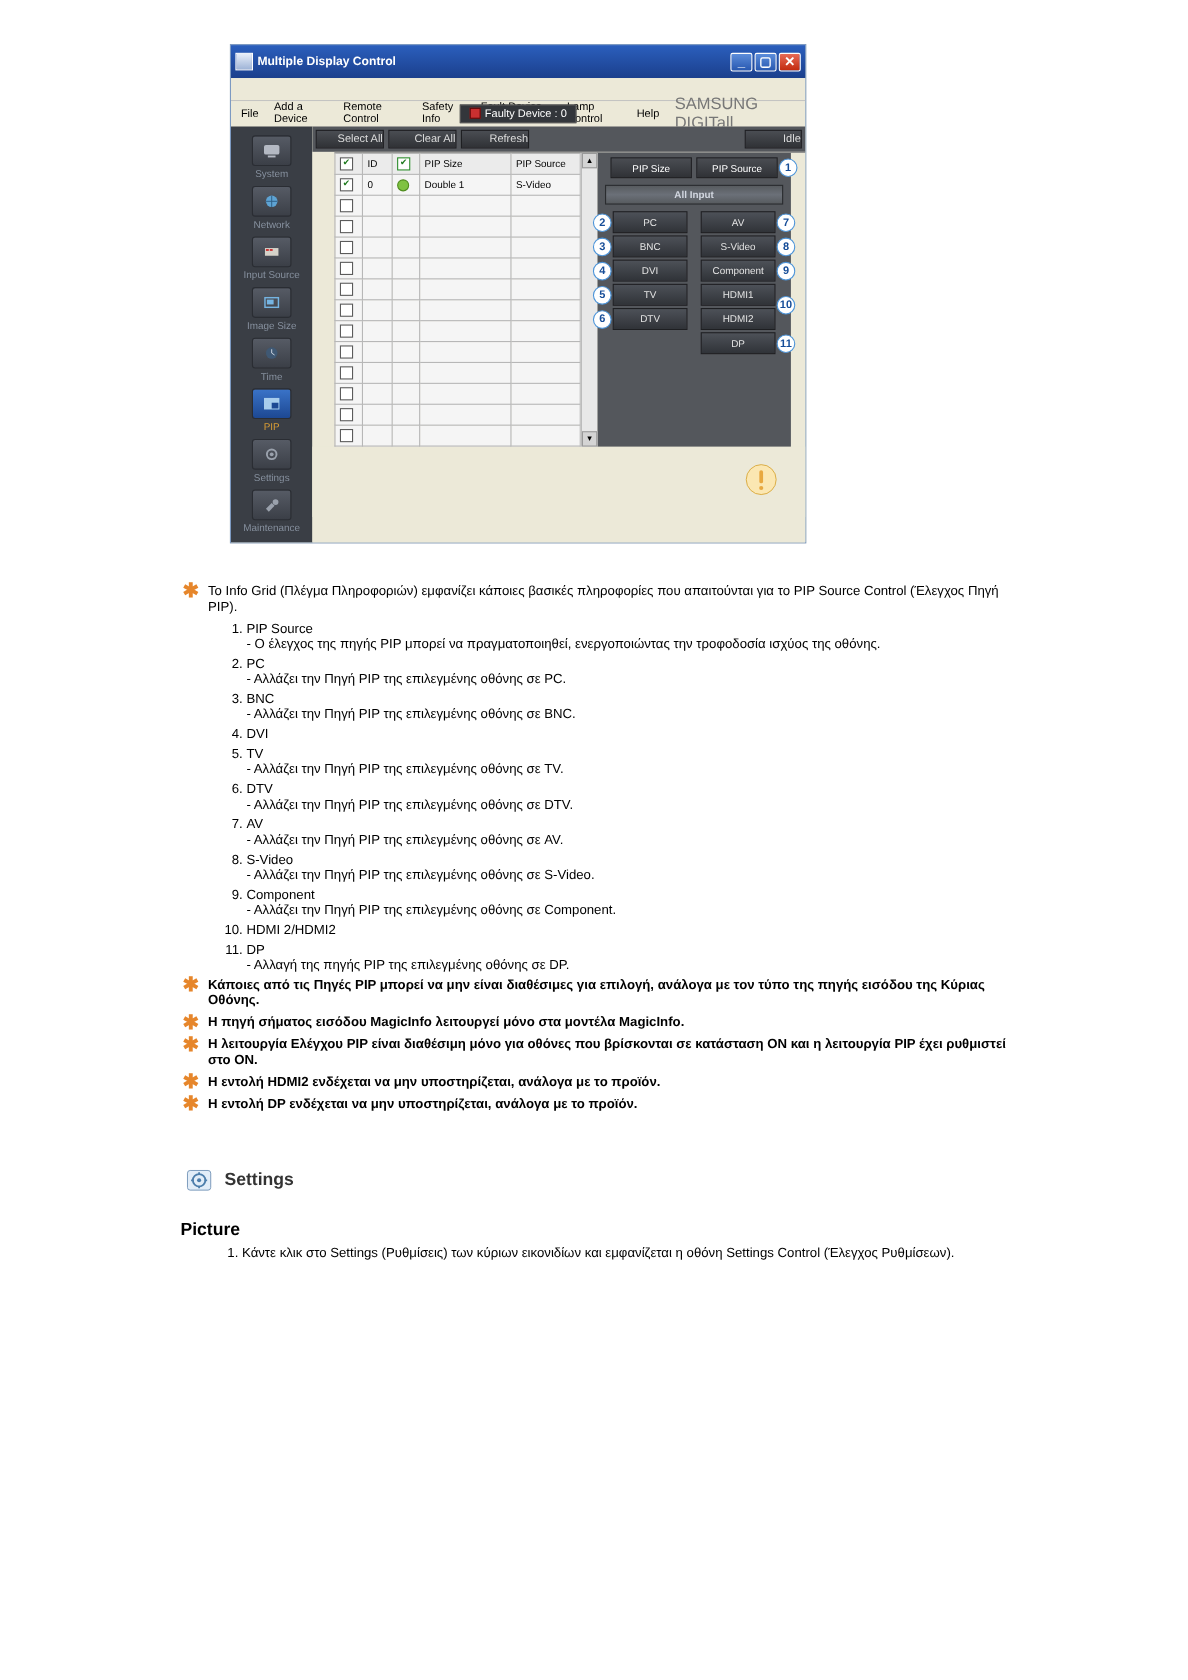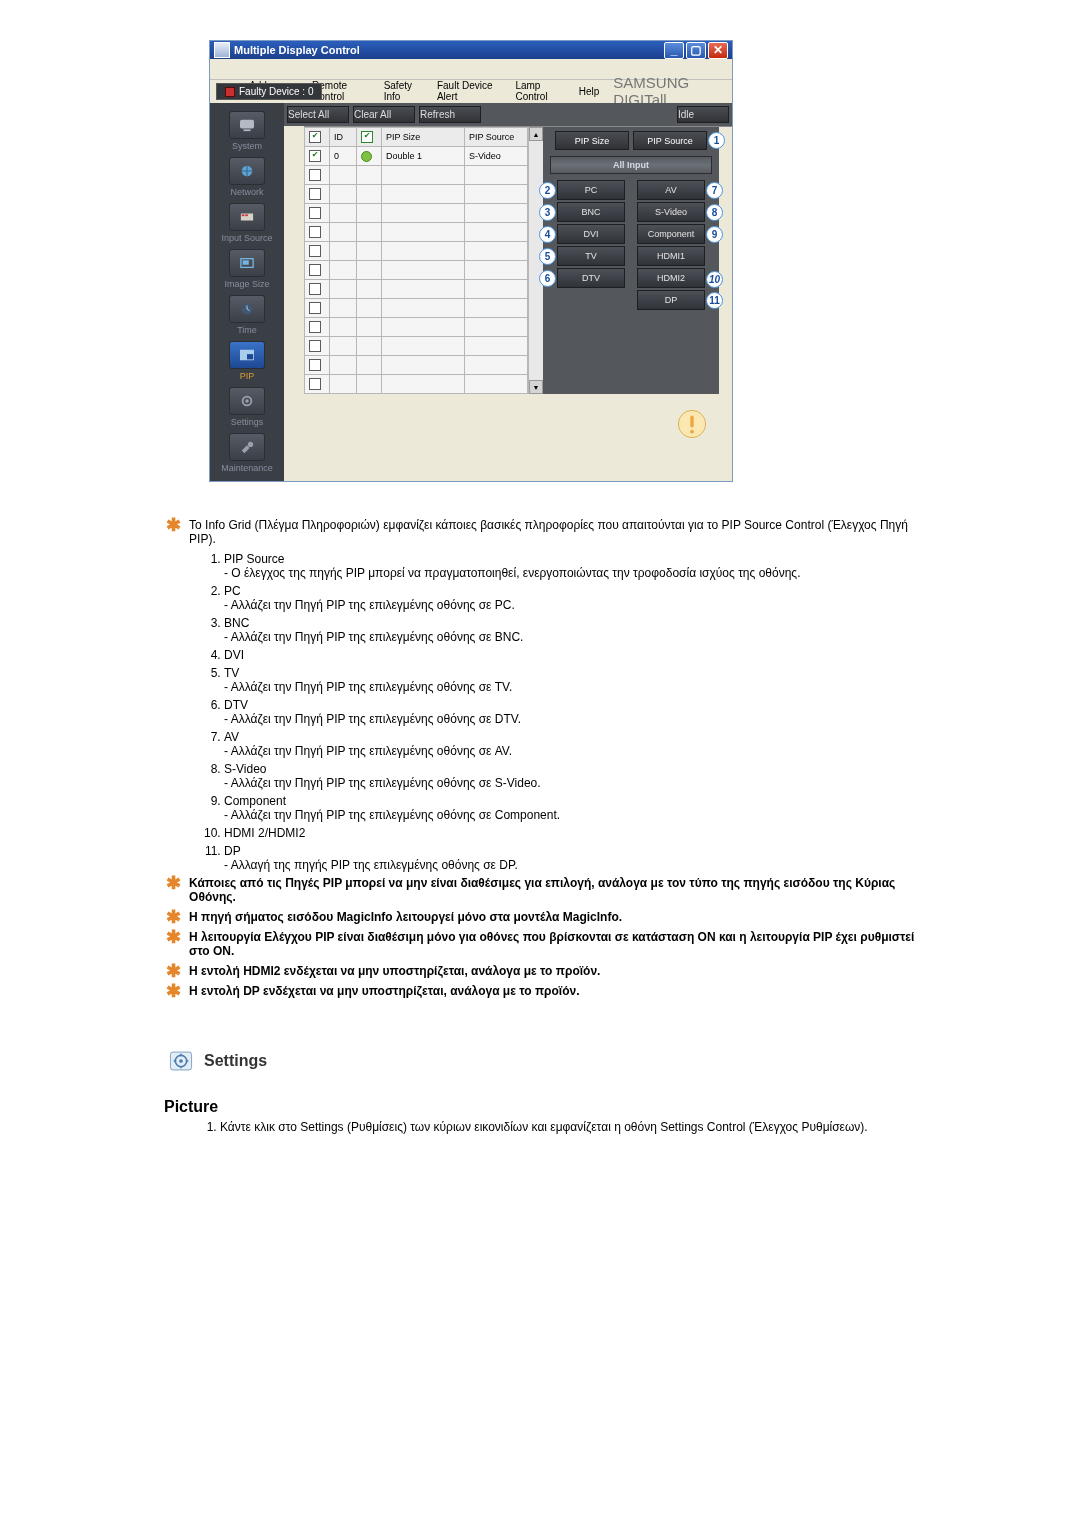--- a/index.html
+++ b/index.html
@@ -1,40 +1,40 @@
 <!DOCTYPE html>
 <html><head>
 <meta charset="utf-8">
 <style>
 body { margin:0; font-family: Verdana, Arial, sans-serif; background:#fff; color:#000; font-size:12px; }
 .page { width:804px; margin:0 auto; padding:40px 0; }
 .app-window { width:522px; margin-left:71px; border:1px solid #7d9ac2; background:#ece9d8; }
-.titlebar { display:flex; align-items:center; background:linear-gradient(180deg,#2b5fbd,#1b3f8c); height:18px; padding:0 4px; }
+.titlebar { display:flex; align-items:center; background:linear-gradient(180deg,#2b5fbd,#1b3f8c); height:30px; padding:0 4px; }
 .titlebar .t-icon { width:14px; height:14px; background:linear-gradient(180deg,#e7eef9,#9fb4d7); border:1px solid #fff; margin-right:4px; }
 .titlebar .t-text { flex:1; color:#fff; font-weight:bold; font-size:11px; }
 .titlebar .winbtn { width:18px; height:15px; margin-left:2px; display:flex; align-items:center; justify-content:center; color:#fff; font-size:12px; font-weight:bold; border:1px solid #fff; border-radius:2px; cursor:pointer; }
 .winbtn.min,.winbtn.max { background:linear-gradient(180deg,#5c8ddb,#2858b0); }
 .winbtn.close { background:linear-gradient(180deg,#e86b56,#c22a0f); }
 .menubar { display:flex; background:#ece9d8; border-bottom:1px solid #c0c0c0; font-size:10px; padding:0 2px; align-items:center; height:20px; }
 .menubar span { padding:3px 7px; cursor:pointer;margin-top:44px; }
 .menubar .brand { margin-left:auto; font-size:15px; color:#777; }
-.faultbar { display:flex; justify-content:flex-start; background:#ece9d8; padding:3px 6px; }
+.faultbar { display:flex; justify-content:center; background:#ece9d8; padding:3px 6px; }
 .fault { background:#33363b; border:1px solid #595959; color:#fff; font-size:10px; padding:2px 8px; }
 .fault::before { content:""; display:inline-block; width:8px; height:8px; background:#ca3030; border:1px solid #5a0909; margin-right:4px; vertical-align:middle; }
 .main { display:flex; background:#ece9d8; }
 .sidebar { width:68px; background:#3a3e45; padding:6px 3px; display:flex; flex-direction:column; gap:2px;align-items:center; }
 .sidebar .item { display:flex; flex-direction:column; align-items:center; font-size:9px; color:#86909e; padding:2px 0; cursor:pointer; }
 .sidebar .item.active { color:#d99d35; }
 .sidebar .item .sic { width:34px; height:26px; background:linear-gradient(180deg,#565b65,#3b3f47); border:1px solid #2a2d33; border-radius:3px; margin-bottom:2px; display:flex; align-items:center; justify-content:center; }
 .sidebar .item.active .sic { background:linear-gradient(180deg,#3a73c8,#1d4893); }
 .sic svg { width:18px; height:14px; fill:#b4b9c3; }
 .item.active .sic svg { fill:#cfe0f7; }
 .center { flex:1; background:#ece9d8; }
 .toolbar { display:flex; gap:4px; padding:3px; background:#54575c; }
-.toolbar .tb { font-size:10px; color:#ddd; background:linear-gradient(180deg,#4a4d53,#303236); border:1px solid #1e1f22; padding:2px 0; width:60px; text-align:left; cursor:pointer; }
+.toolbar .tb { font-size:10px; color:#ddd; background:linear-gradient(180deg,#4a4d53,#303236); border:1px solid #1e1f22; padding:2px 0; width:60px; text-align:right; cursor:pointer; }
 .toolbar .idle { margin-left:auto; width:50px; }
 .grid { display:flex; border-top:1px solid #8a8a8a;margin-left:20px; }
 .grid table { border-collapse:collapse; font-size:9px; width:224px; }
 .grid th,.grid td { border:1px solid #b7b7b7; background:#f5f5f5; padding:2px 4px; text-align:left; height:14px; }
 .grid th { background:#ebebeb; color:#000; font-weight:normal; }
 .chk { width:10px; height:10px; border:1px solid #5b5b5b; background:#fff; display:inline-block; vertical-align:middle; }
 .chk.checked::after { content:"✔"; font-size:8px; display:block; line-height:8px; color:#1e7a1e; text-align:center; }
 .dot { width:9px; height:9px; border-radius:50%; background:#7fc241; display:inline-block; vertical-align:middle; border:1px solid #4e8c1d; }
 .scroll { width:14px; background:#e8e8e8; border-left:1px solid #b7b7b7; position:relative; }
 .scroll .arrow { width:12px; height:12px; background:#d4d4d4; border:1px solid #999; position:absolute; left:0; display:flex; align-items:center; justify-content:center; font-size:7px; cursor:pointer; }
@@ -324,21 +324,21 @@
               <div class="btny">
                     <span>S-Video</span>
                     <span class="call r">8</span>
                   </div>
               <div class="btny">
                     <span>Component</span>
                     <span class="call r">9</span>
                   </div>
               <div class="btny">
                     <span>HDMI1</span>
-                    <span class="call r" style="top:24px;font-style:italic;">10</span>
+                    <span class="call r" style="top:10px;">10</span>
                   </div>
               <div class="btny">
                     <span>HDMI2</span>
                   </div>
               <div class="btny">
                     <span>DP</span>
                     <span class="call r">11</span>
                   </div>
             </div>
           </div>

